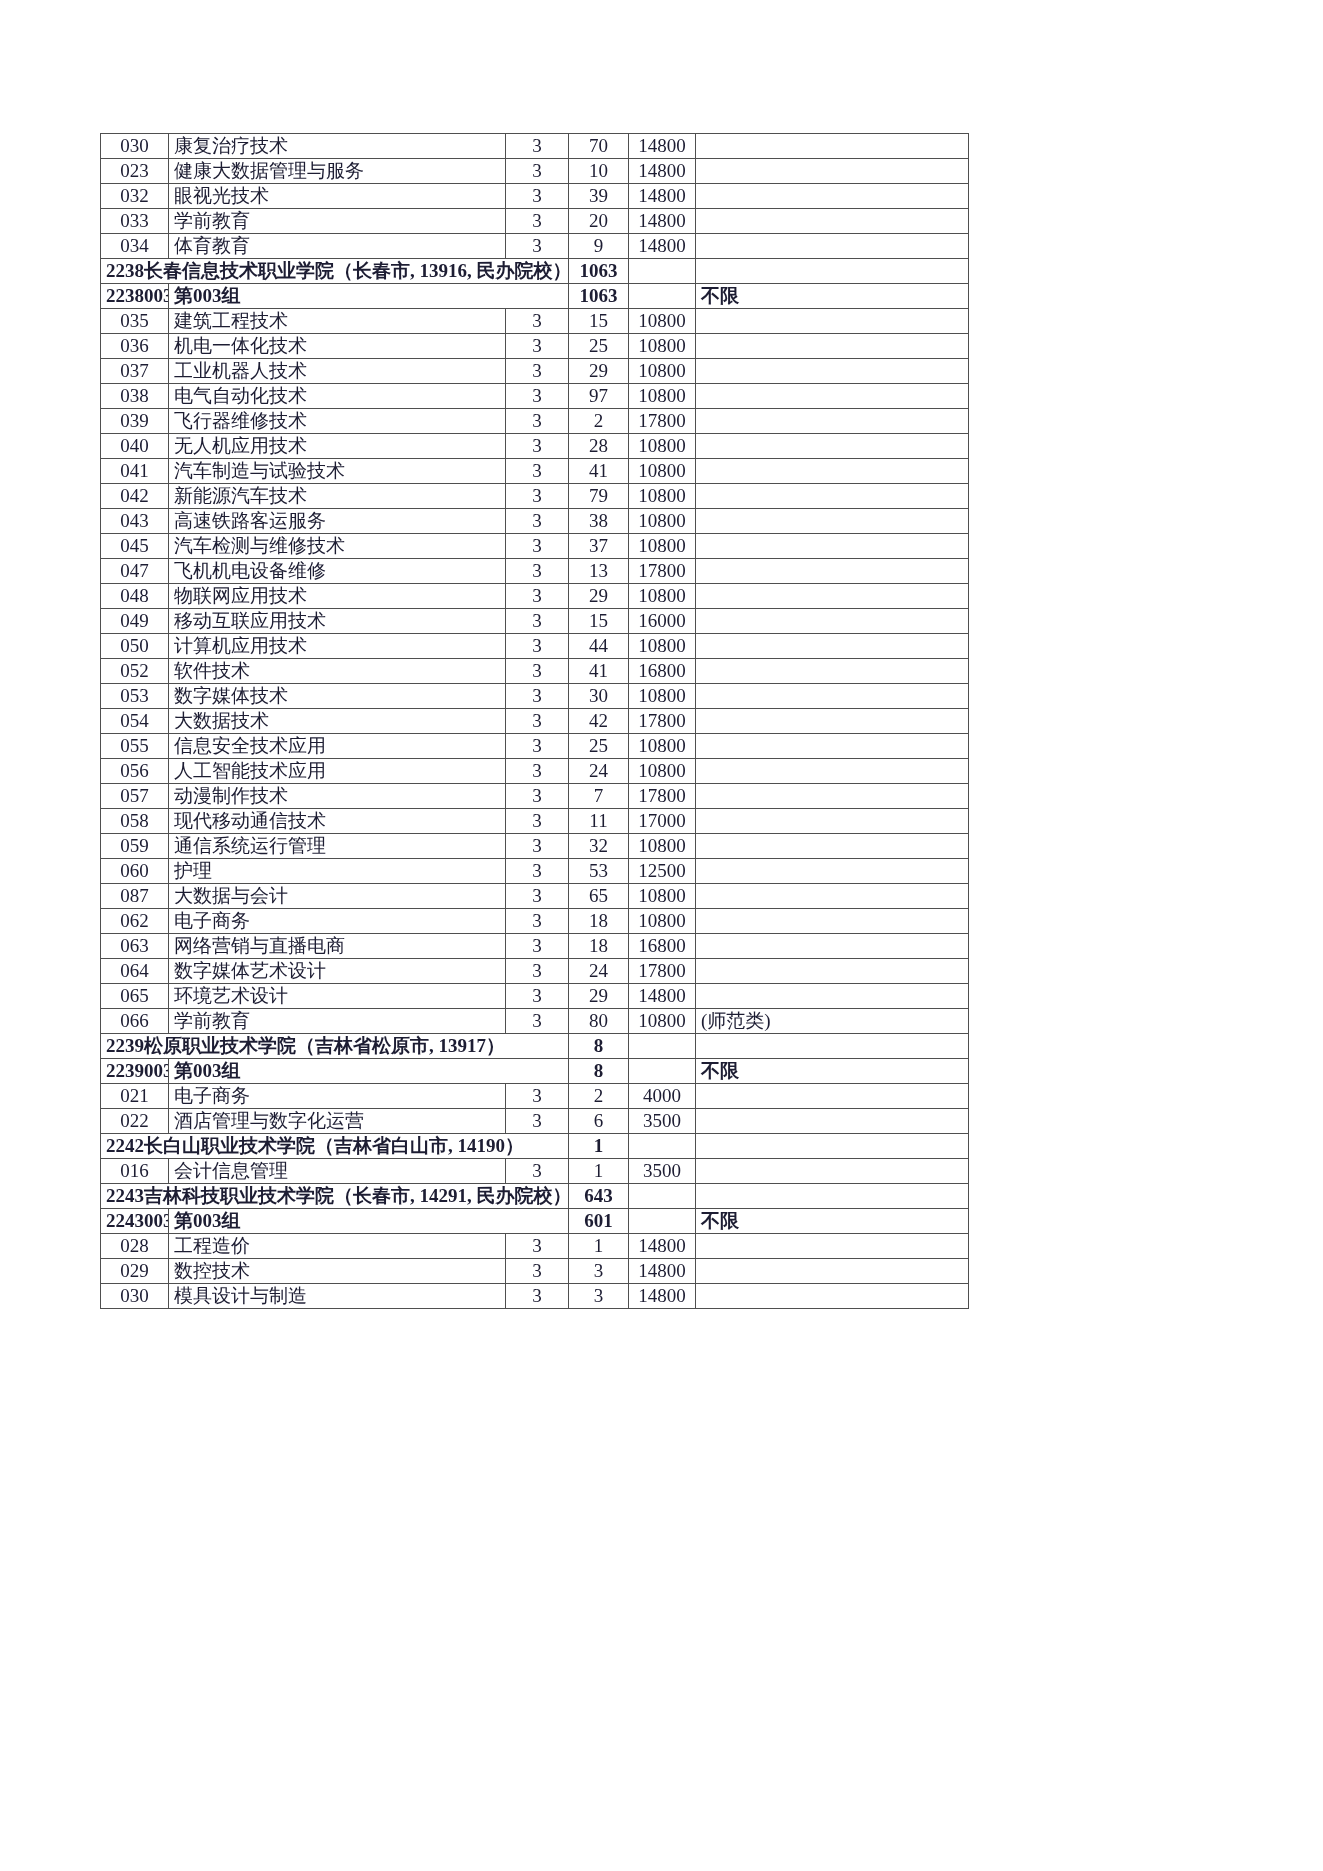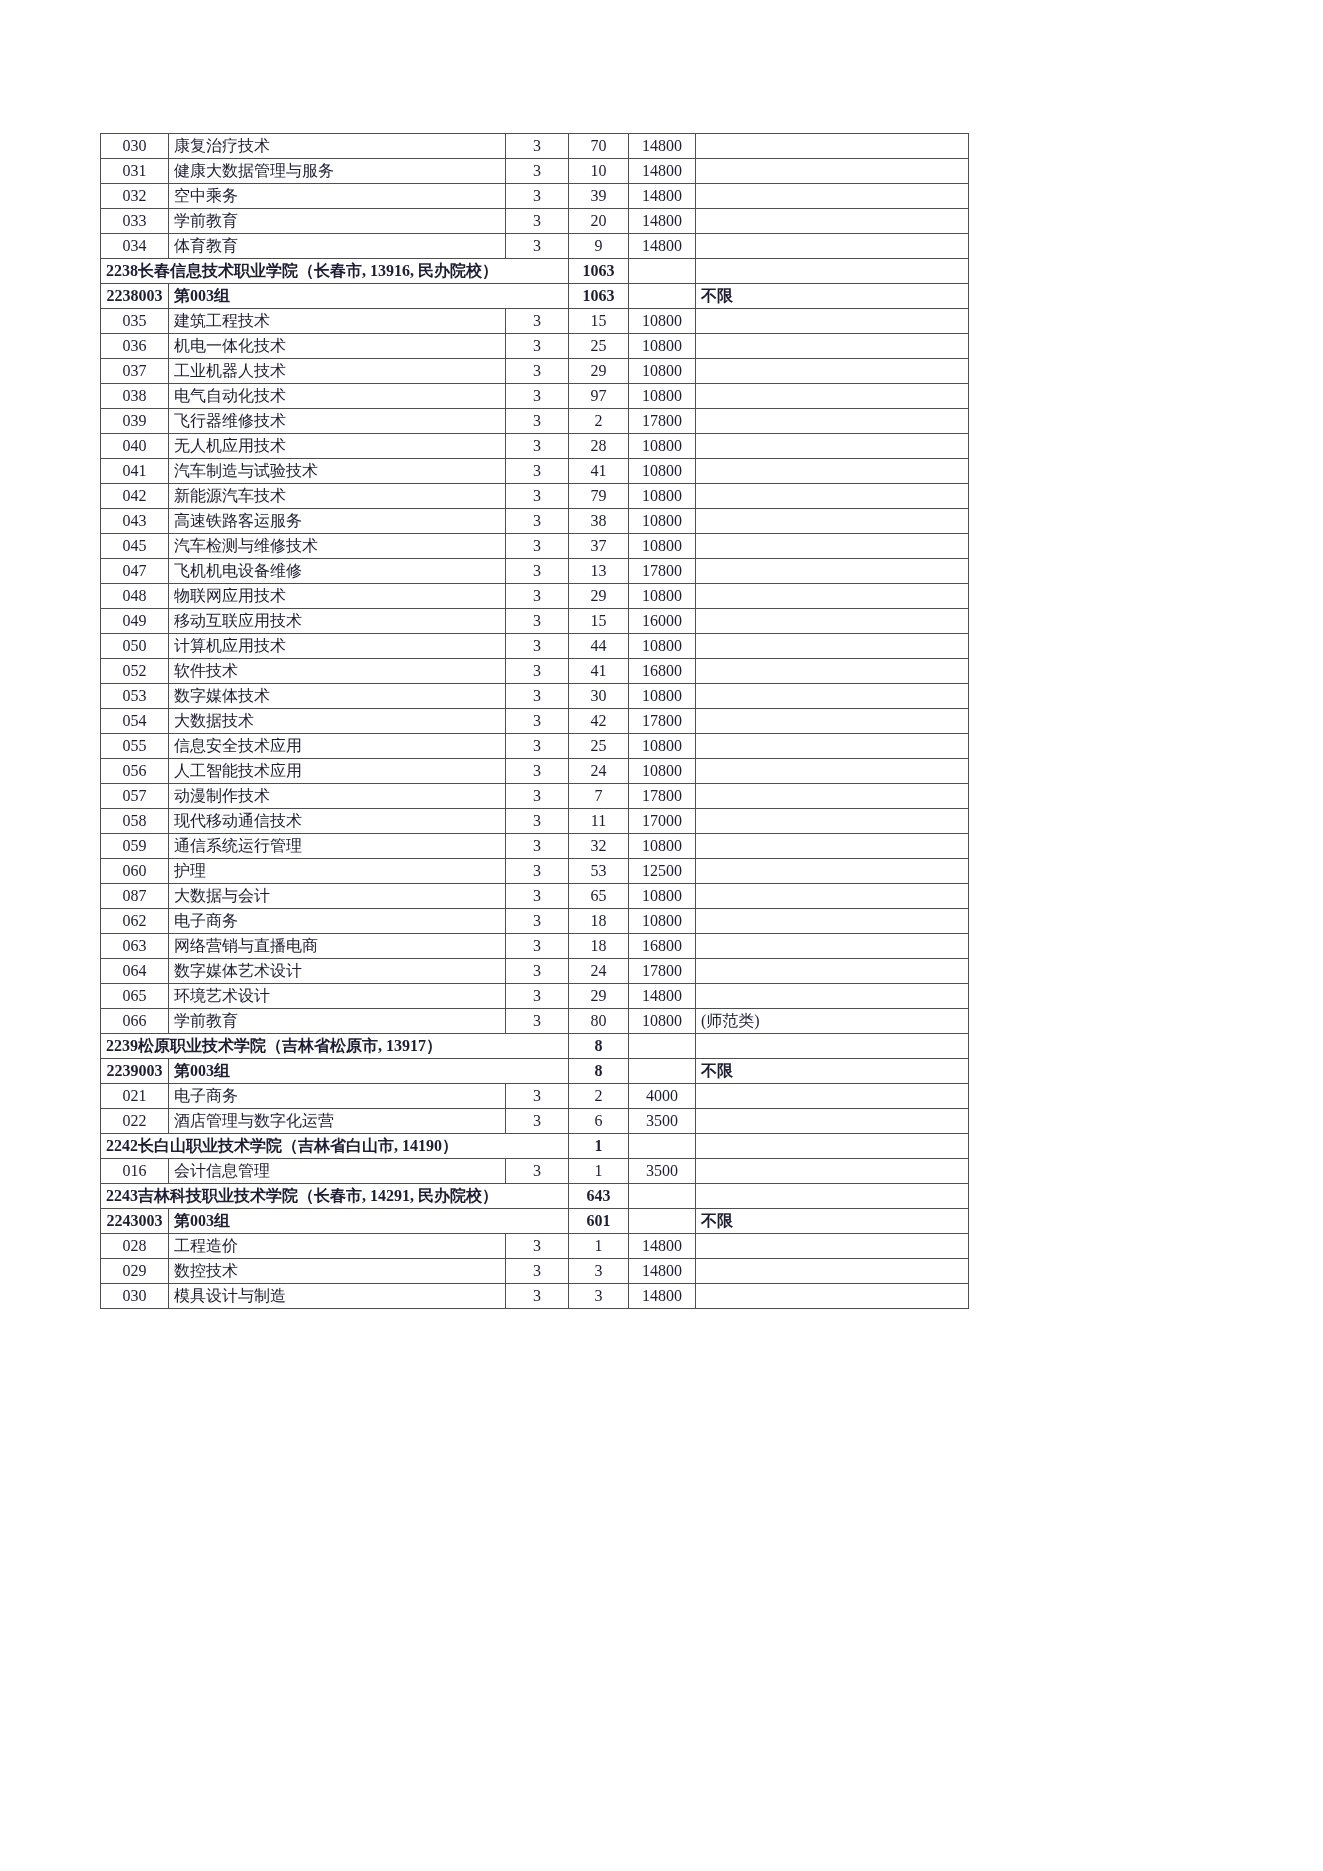--- a/index.html
+++ b/index.html
@@ -12,21 +12,21 @@
     color: #1d1d33;
     overflow: hidden;
   }
   table.plan-table {
     position: absolute;
     left: 100px;
     top: 133px;
     width: 868px;
     border-collapse: collapse;
     table-layout: fixed;
-    font-size: 16px;
+    font-size: 19px;
   }
   table.plan-table td {
     border: 1px solid #4f4f4f;
     height: 24px;
     padding: 0 5px;
     overflow: hidden;
     white-space: nowrap;
     line-height: 24px;
   }
   td.center { text-align: center; padding: 0 2px; }
@@ -49,30 +49,30 @@
     <tbody id="plan-tbody">
         <tr>
           <td class="center">030</td>
           <td class="left">康复治疗技术</td>
           <td class="center">3</td>
           <td class="center">70</td>
           <td class="center">14800</td>
           <td class="left"></td>
         </tr>
         <tr>
-          <td class="center">031</td>
+          <td class="center">023</td>
           <td class="left">健康大数据管理与服务</td>
           <td class="center">3</td>
           <td class="center">10</td>
           <td class="center">14800</td>
           <td class="left"></td>
         </tr>
         <tr>
           <td class="center">032</td>
-          <td class="left">空中乘务</td>
+          <td class="left">眼视光技术</td>
           <td class="center">3</td>
           <td class="center">39</td>
           <td class="center">14800</td>
           <td class="left"></td>
         </tr>
         <tr>
           <td class="center">033</td>
           <td class="left">学前教育</td>
           <td class="center">3</td>
           <td class="center">20</td>

